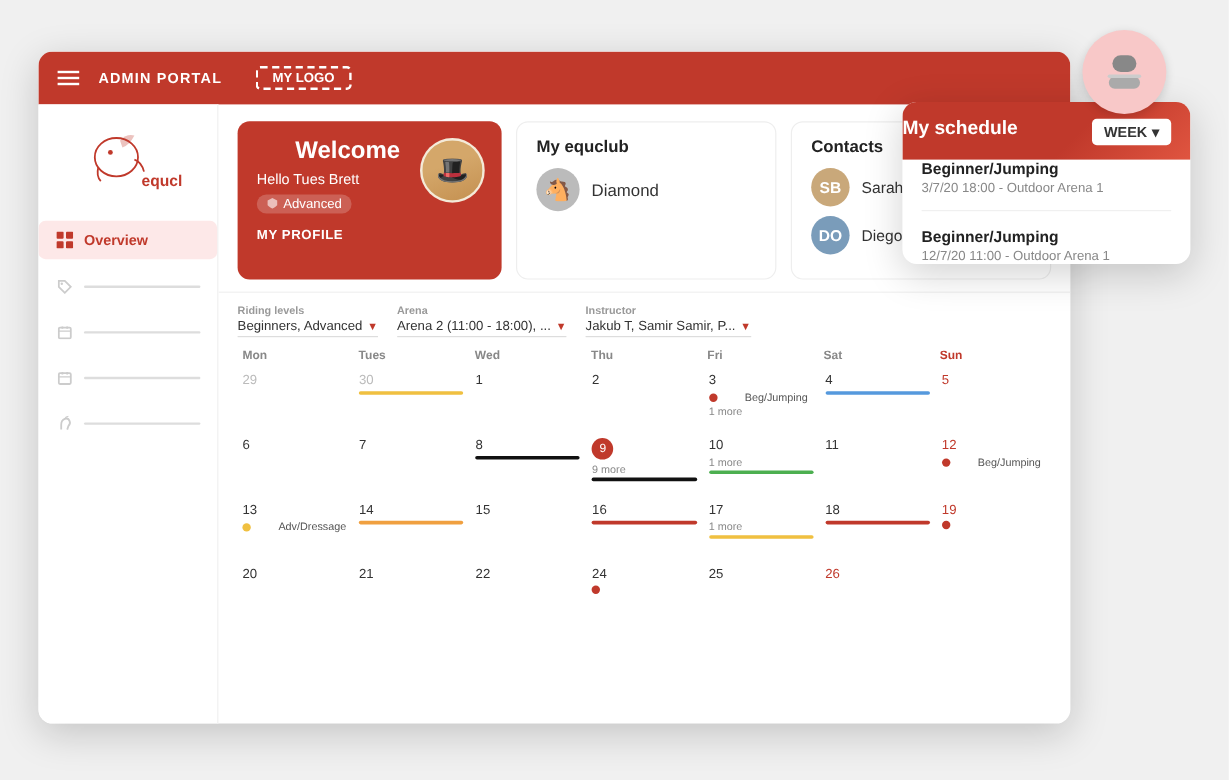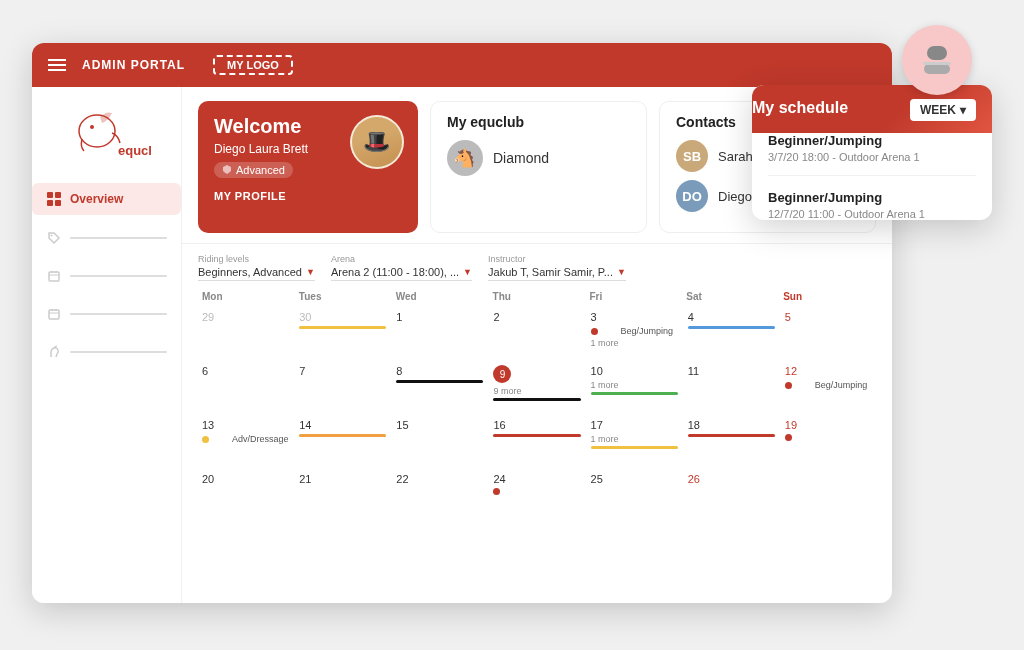--- a/index.html
+++ b/index.html
@@ -179,20 +179,21 @@
       min-width: 220px;
       color: #fff;
       position: relative;
       display: flex;
       flex-direction: column;
       gap: 4px;
     }
     .welcome-card h2 {
       font-size: 20px;
       font-weight: 700;
+      margin-left: 32px;
     }
     .welcome-card .hello {
       font-size: 12px;
     }
     .welcome-card .level-badge {
       display: flex;
       align-items: flex-start;
       gap: 4px;
       background: rgba(255,255,255,0.2);
       border-radius: 12px;
@@ -294,20 +295,21 @@
       margin-bottom: 8px;
     }
     .filter-group {
       display: flex;
       flex-direction: column;
       gap: 2px;
     }
     .filter-label {
       font-size: 9px;
       color: #999;
+      font-weight: bold;
     }
     .filter-select {
       display: flex;
       align-items: center;
       gap: 4px;
       font-size: 11px;
       color: #333;
       cursor: pointer;
       border-bottom: 1px solid #ddd;
       padding-bottom: 2px;
@@ -579,21 +581,21 @@
           <div class="sidebar-line"></div>
         </div>
       </div>
 
       <div class="main-content">
 
         <div class="welcome-section">
 
           <div class="welcome-card">
             <h2>Welcome</h2>
-            <div class="hello">Diego Laura Brett</div>
+            <div class="hello">Hello Tues Brett</div>
             <div class="level-badge">
               <svg width="10" height="10" viewBox="0 0 10 10">
                 <path d="M5 1 L9 3 L9 7 Q7 9 5 10 Q3 9 1 7 L1 3 Z" fill="rgba(255,255,255,0.6)"></path>
               </svg>
               <span>Advanced</span>
             </div>
             <div class="welcome-avatar">
               <div class="welcome-avatar-inner">🎩</div>
             </div>
             <div class="profile-link">MY PROFILE</div>

